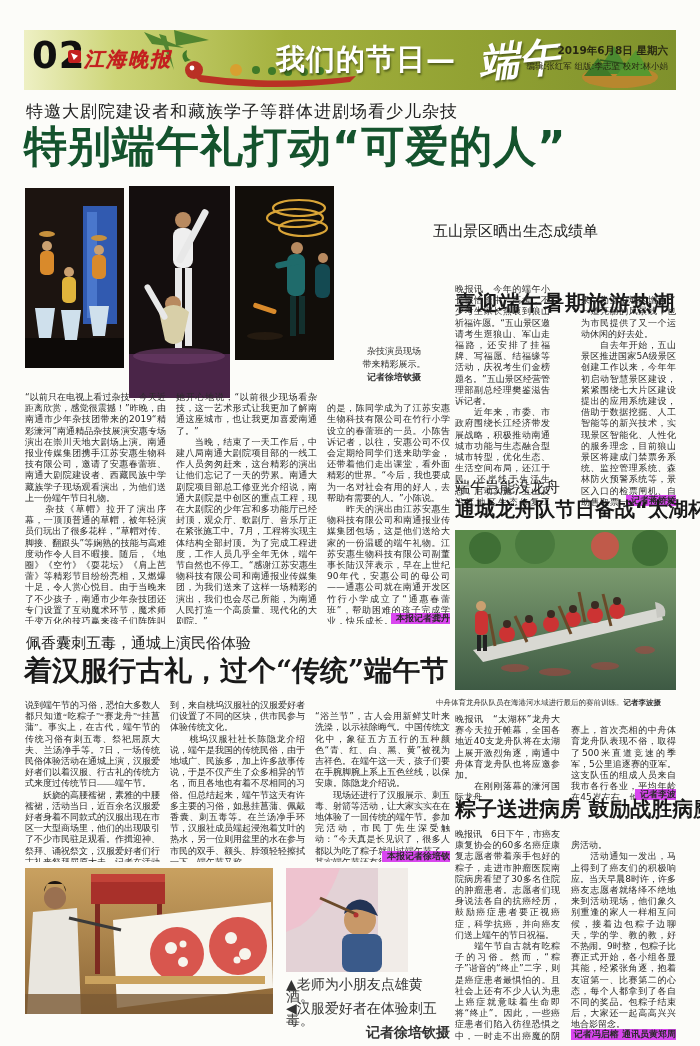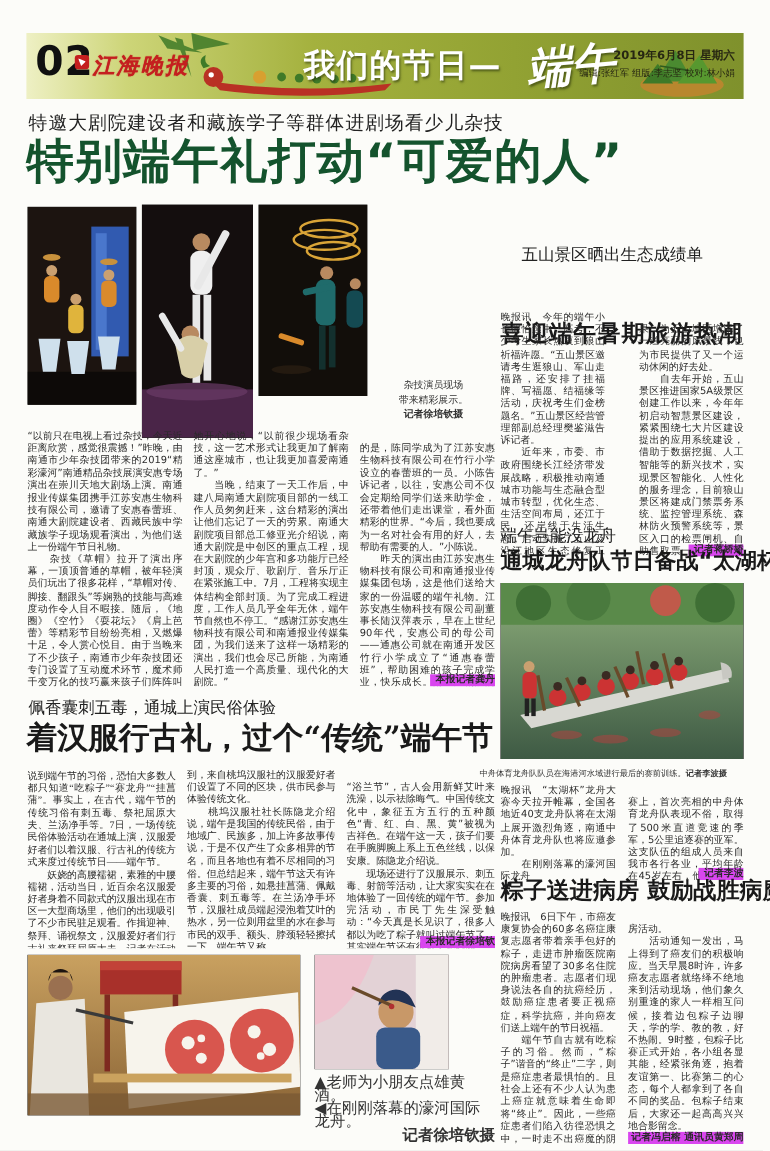--- a/index.html
+++ b/index.html
@@ -221,25 +221,25 @@
       <path d="M0,0 L54,0 Q40,40 14,58 L0,64 Z" fill="#eec3cf"></path>
       <circle cx="74" cy="52" r="16" fill="#c89868"></circle>
       <path d="M58,46 a16,16 0 0 1 30,-6 l4,8 -10,-4 q-14,-6 -24,2 Z" fill="#223355"></path>
       <rect x="56" y="66" width="40" height="38" rx="8" fill="#3a5a8a"></rect>
       <line x1="34" y1="30" x2="70" y2="46" stroke="#6a4a2a" stroke-width="3"></line>
       <circle cx="70" cy="47" r="2.5" fill="#b03030"></circle>
     </svg>
   </div>
   <div class="abs caption" style="left:286px;top:978px;width:164px;line-height:12px;font-size:14px;">
     <div>▲老师为小朋友点雄黄酒。</div>
-    <div>◀在刚刚落幕的濠河国际龙舟。</div>
+    <div>◀汉服爱好者在体验刺五毒。</div>
     <div class="capbold" style="text-align:right;">记者徐培钦摄</div>
   </div>
 
-  <div class="abs kicker-s" style="left:474px;top:222px;font-size:15px;">五山景区晒出生态成绩单</div>
+  <div class="abs kicker-s" style="left:433px;top:222px;font-size:15px;">五山景区晒出生态成绩单</div>
   <div class="abs headline-s" style="left:455px;top:241px;font-size:21px;letter-spacing:1px;margin-top:48px;">喜迎端午暑期旅游热潮</div>
   <div class="abs cols" style="left:455px;top:284px;width:221px;height:222px;gap:11px;">
     <div class="col" style="width:105px;height:222px;">晚报讯　今年的端午小长假恰逢中、高考，不少考生家长热衷到狼山祈福许愿。“五山景区邀请考生逛狼山、军山走福路，还安排了挂福牌、写福愿、结福缘等活动，庆祝考生们金榜题名。”五山景区经营管理部副总经理樊鉴滋告诉记者。
 　　近年来，市委、市政府围绕长江经济带发展战略，积极推动南通城市功能与生态融合型城市转型，优化生态、生活空间布局，还江于民、还岸线于生活生态，启动实施了五山及沿江地区生态修复工程。目前南通植物园、森林公园军山片区建成开放，滨江片区、生态配套片区基本建成，五山及沿江地区“城市绿核”效应正逐步显现。经过精心施工和养护，七大片区已初现优美景观环境效</div>
     <div class="col" style="width:105px;height:222px;margin-left:20px;">
       <span>果，为五山地区增添了一道亮丽的风景线，也为市民提供了又一个运动休闲的好去处。
 　　自去年开始，五山景区推进国家5A级景区创建工作以来，今年年初启动智慧景区建设，紧紧围绕七大片区建设提出的应用系统建设，借助于数据挖掘、人工智能等的新兴技术，实现景区智能化、人性化的服务理念，目前狼山景区将建成门禁票务系统、监控管理系统、森林防火预警系统等，景区入口的检票闸机、自助售取票一体机等设备的配备使用，为广大游客提供了一个安全、有序、可控、贴心的游览环境。
 　　为迎接端午节小长假和暑期旅游小高潮，五山景区还为广大游客准备了萱园荷花展、国学夏令营、瑜伽表演等丰富精彩的活动。</span>
       <span class="byline">记者蒋娇娇</span>
     </div>

